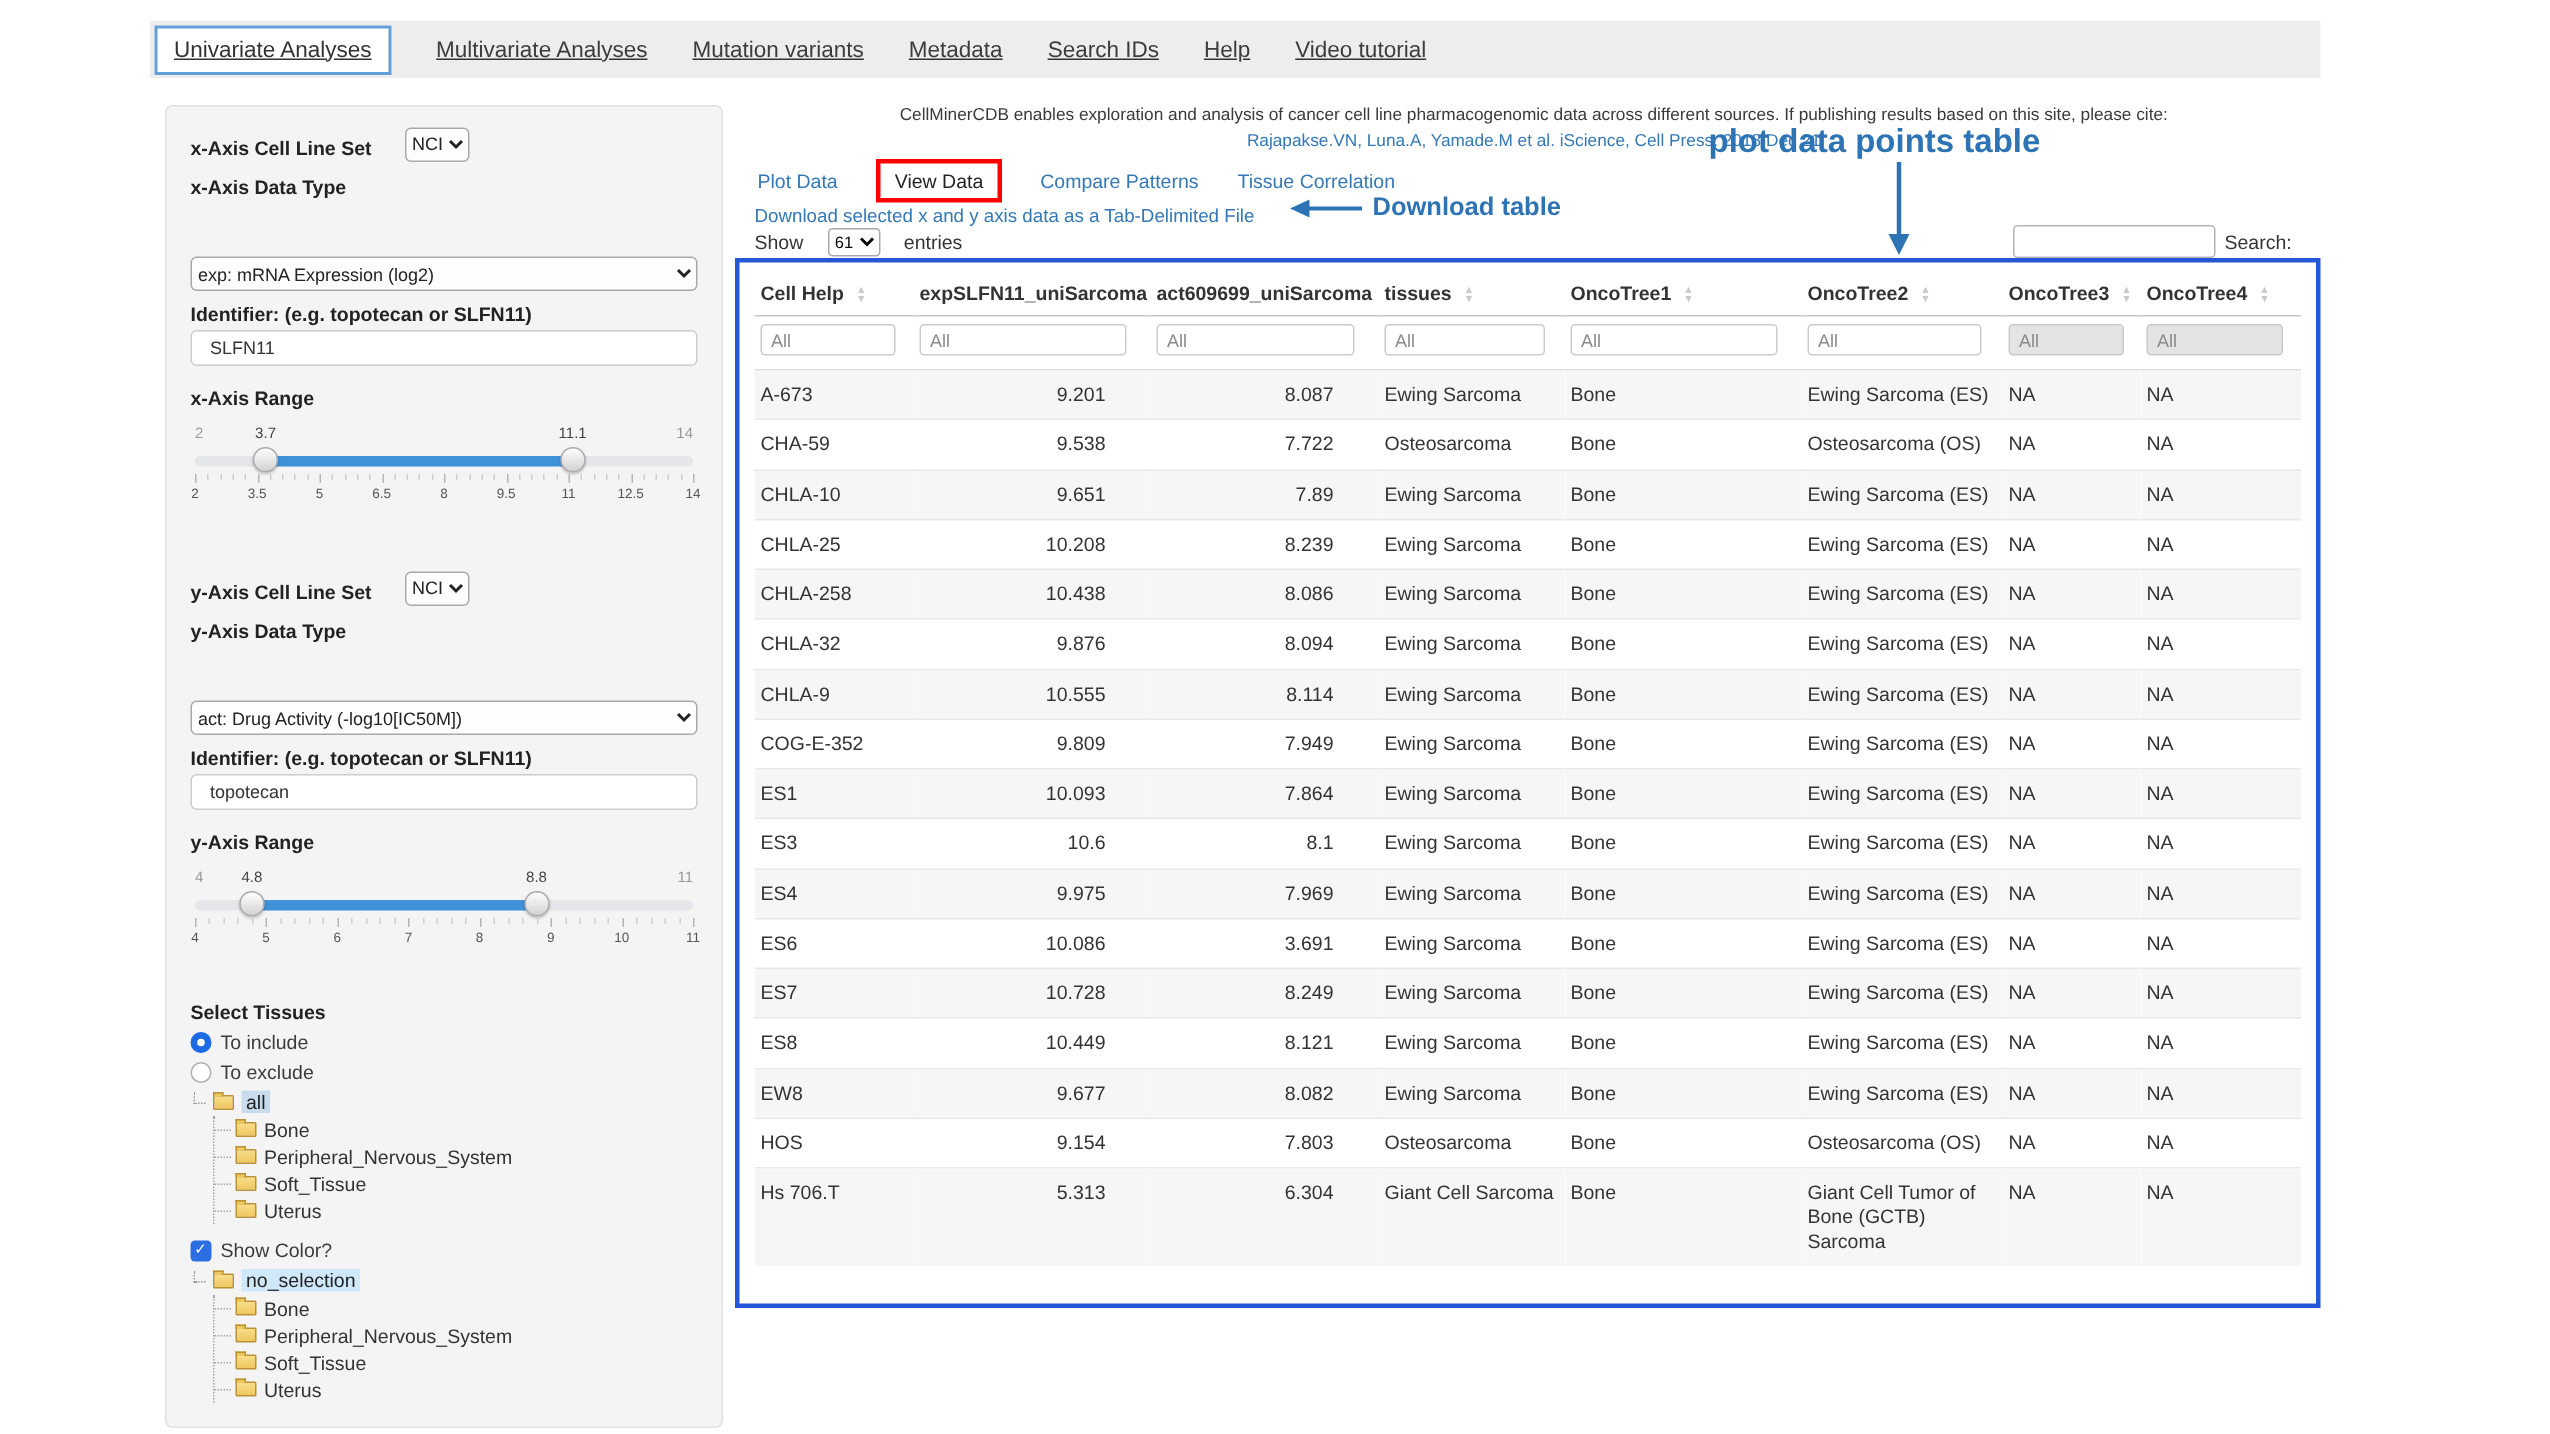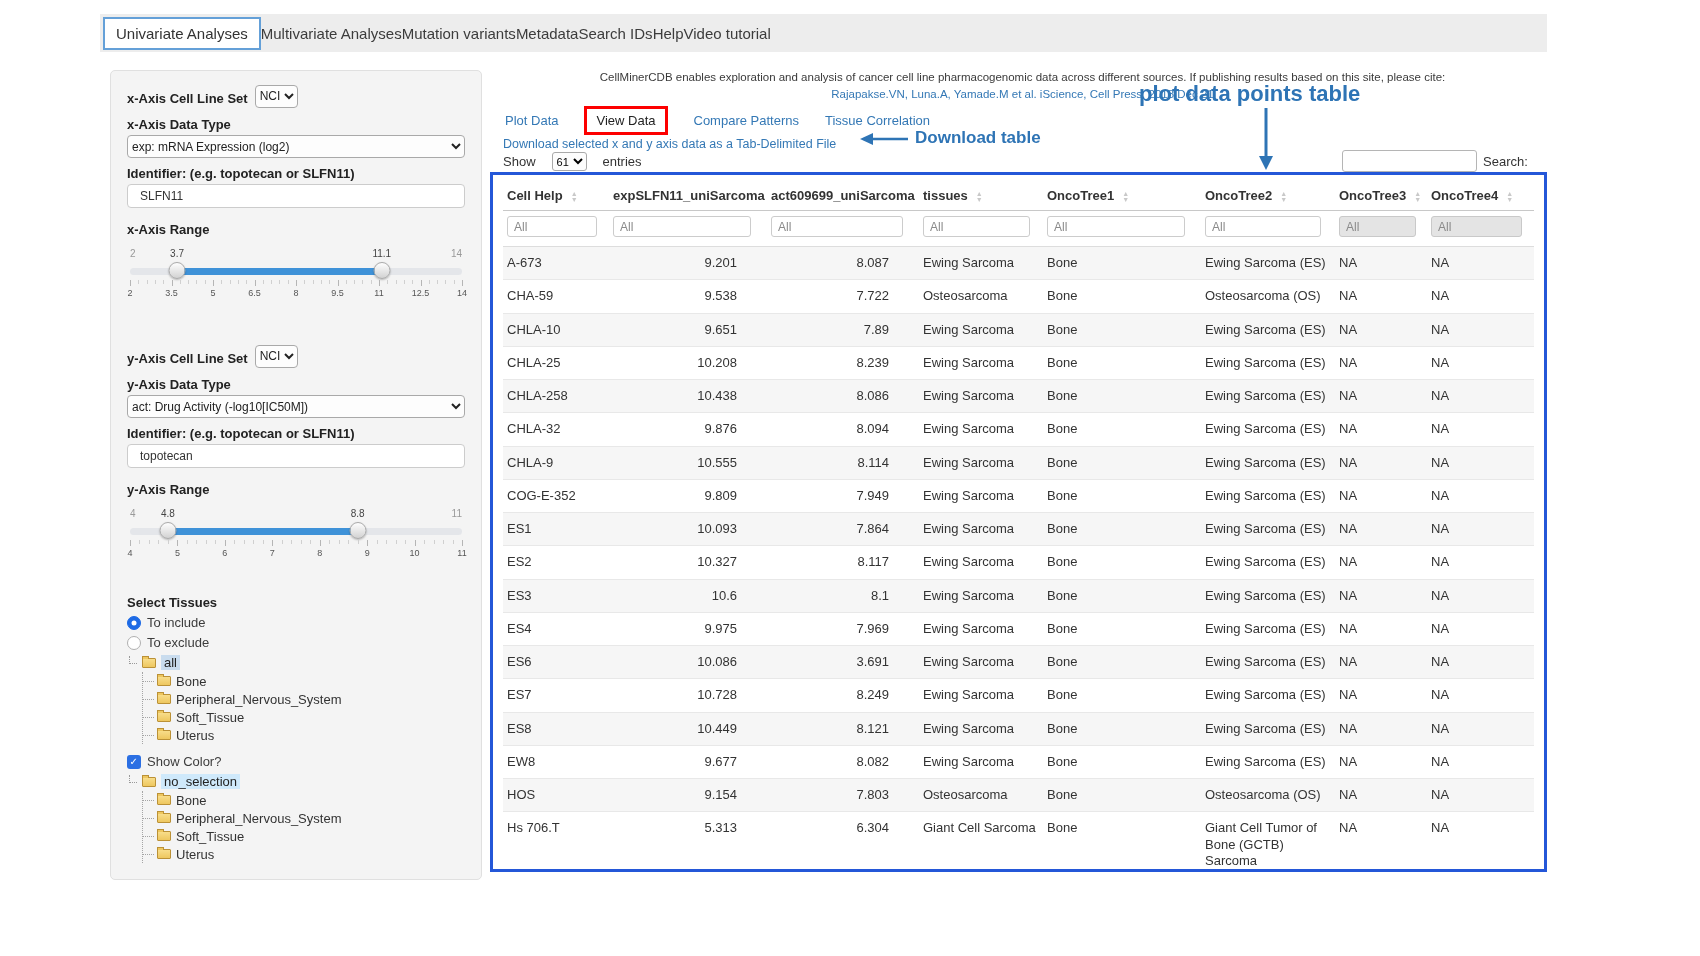--- a/index.html
+++ b/index.html
@@ -6,35 +6,35 @@
   html,body { margin:0; padding:0; }
   body {
     width:1700px; height:956px; position:relative; overflow:hidden;
     background:#ffffff; color:#333;
     font-family:"Liberation Sans","DejaVu Sans",sans-serif;
   }
 
   
   .topnav {
     position:absolute; left:100px; top:14px; width:1447px; height:38px;
-    background:#ededed; display:flex; align-items:center; padding-left:3px;
+    background:#ededed; display:flex; align-items:center; gap:30px; padding-left:3px;text-decoration:underline;
   }
   .nav-tab { font-size:15px; color:#3c3c3c; white-space:nowrap; cursor:pointer; }
   .nav-tab.active { background:#fff; border:2px solid #64a0d8; padding:6px 11px; color:#333; }
 
   
   .sidebar {
     position:absolute; left:110px; top:70px; width:372px; min-height:758px;
     background:#f4f4f4; border:1px solid #e0e0e0; border-radius:5px;
     padding:12px 16px 14px; font-size:13px;
   }
   .lbl { font-weight:bold; font-size:13px; margin:8px 0 3px; color:#222; }
-  .inline-row { display:flex; align-items:center; gap:7px; }
+  .inline-row { display:flex; align-items:center; gap:22px; }
   select.ctrl { font-size:12px; height:23px; border:1px solid #a9a9a9; border-radius:4px; background:#fdfdfd; color:#222; }
-  select.full { width:100%; }
+  select.full { width:100%;margin-top:36px; }
   input.txt { width:100%; height:24px; border:1px solid #ccc; border-radius:4px; padding:0 12px; font-size:12px; background:#fff; color:#333; }
   .gap-top { margin-top:34px; }
   .gap-top2 { margin-top:26px; }
 
   
   .slider { position:relative; height:46px; margin:26px 3px 8px; }
   .s-edge { position:absolute; top:-15px; font-size:10px; color:#999; }
   .s-edge-r { right:0; }
   .s-val { position:absolute; top:-15px; transform:translateX(-50%); font-size:10px; color:#444; }
   .s-track { position:absolute; top:5px; left:0; right:0; height:7px; background:#e4e6ea; border-radius:4px; }
@@ -510,30 +510,20 @@
           <td>ES1</td>
           <td class="num">10.093</td>
           <td class="num">7.864</td>
           <td>Ewing Sarcoma</td>
           <td>Bone</td>
           <td>Ewing Sarcoma (ES)</td>
           <td>NA</td>
           <td>NA</td>
         </tr>
         <tr>
-          <td>ES2</td>
-          <td class="num">10.327</td>
-          <td class="num">8.117</td>
-          <td>Ewing Sarcoma</td>
-          <td>Bone</td>
-          <td>Ewing Sarcoma (ES)</td>
-          <td>NA</td>
-          <td>NA</td>
-        </tr>
-        <tr>
           <td>ES3</td>
           <td class="num">10.6</td>
           <td class="num">8.1</td>
           <td>Ewing Sarcoma</td>
           <td>Bone</td>
           <td>Ewing Sarcoma (ES)</td>
           <td>NA</td>
           <td>NA</td>
         </tr>
         <tr>

